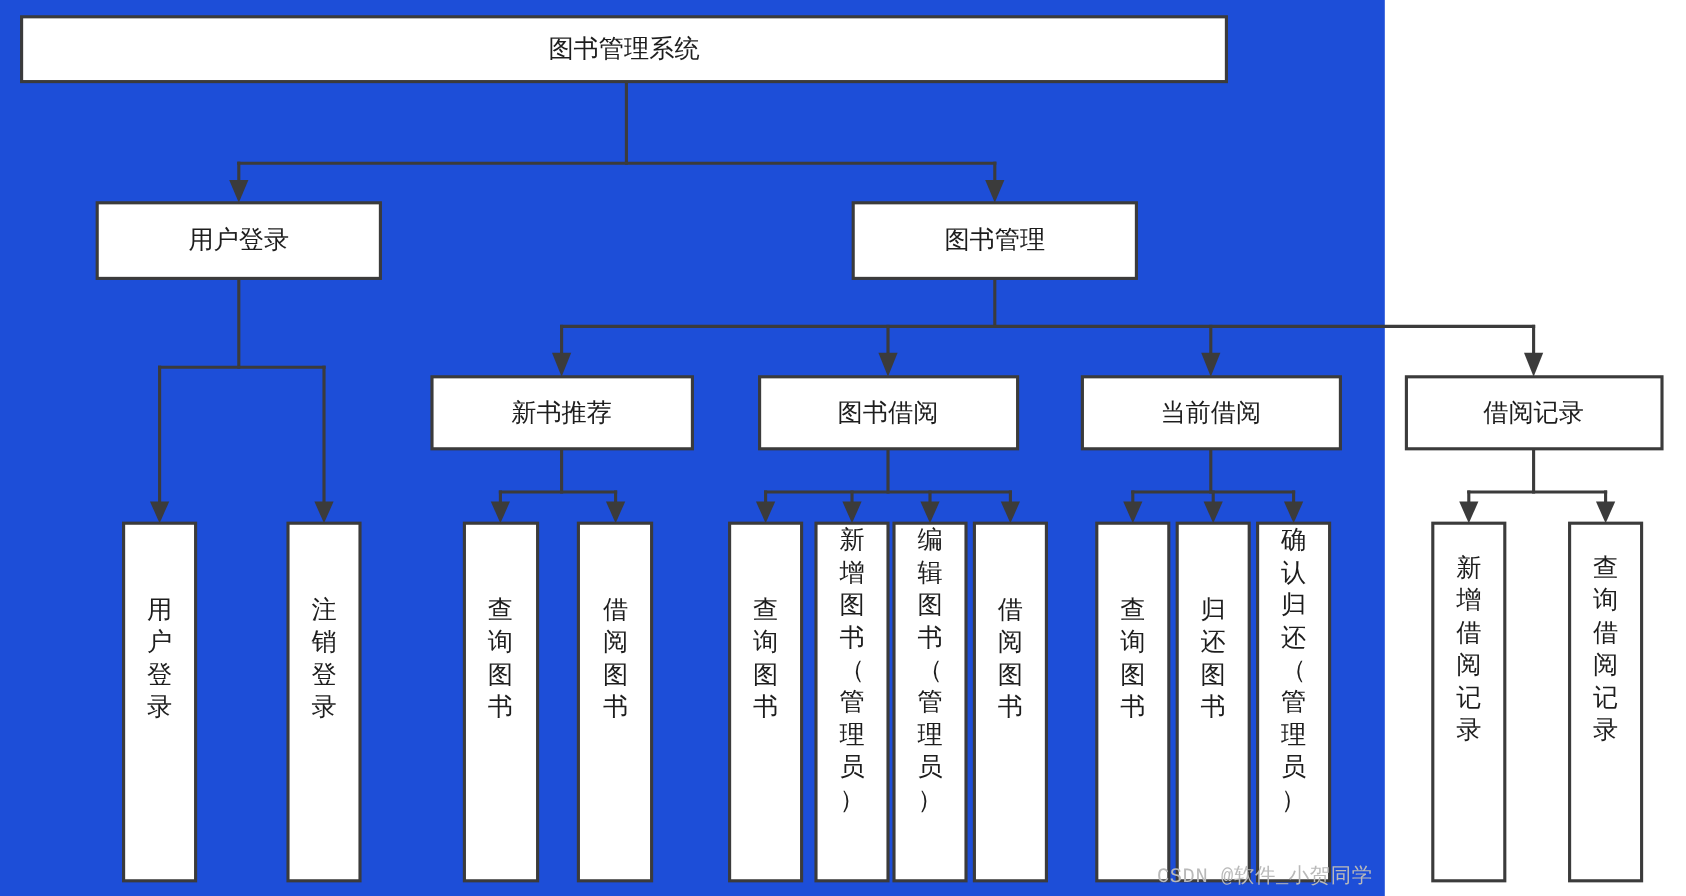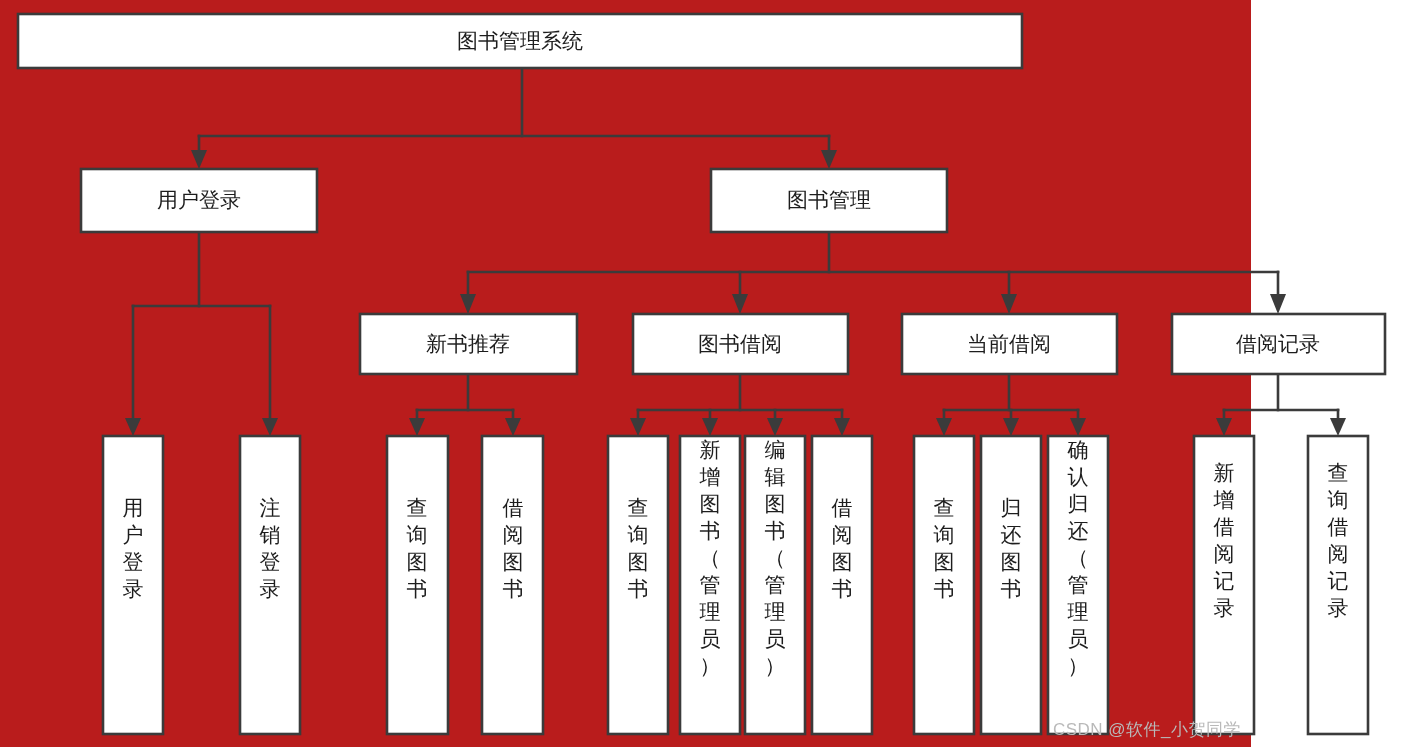--- a/index.html
+++ b/index.html
@@ -9,23 +9,23 @@
     background: #ffffff;
   }
   body {
     font-family: "DejaVu Sans", "Liberation Sans", sans-serif;
     width: 1405px;
     height: 747px;
     overflow: hidden;
   }
   #diagram-root {
     position: relative;
-    width: 1251px;
+    width: 1154px;
     height: 747px;
-    background: #b91c1c;
+    background: #1d4ed8;
   }
   svg#tree-svg {
     position: absolute;
     left: 0;
     top: 0;
     width: 1405px;
     height: 747px;
     display: block;
   }
   .node-rect {
@@ -53,21 +53,21 @@
   .node-label-v {
     font-family: "DejaVu Sans", "Liberation Sans", sans-serif;
     font-size: 21px;
     fill: #1d1d1d;
     text-anchor: middle;
   }
   .watermark {
     position: absolute;
     right: 10px;
     bottom: 6px;
-    font-family: Liberation Sans, sans-serif;
+    font-family: Liberation Mono, monospace;
     font-size: 17px;
     color: #b9b9b9;
     letter-spacing: 0.5px;
     white-space: nowrap;
     user-select: none;
   }
 </style>
 </head>
 <body>
 

